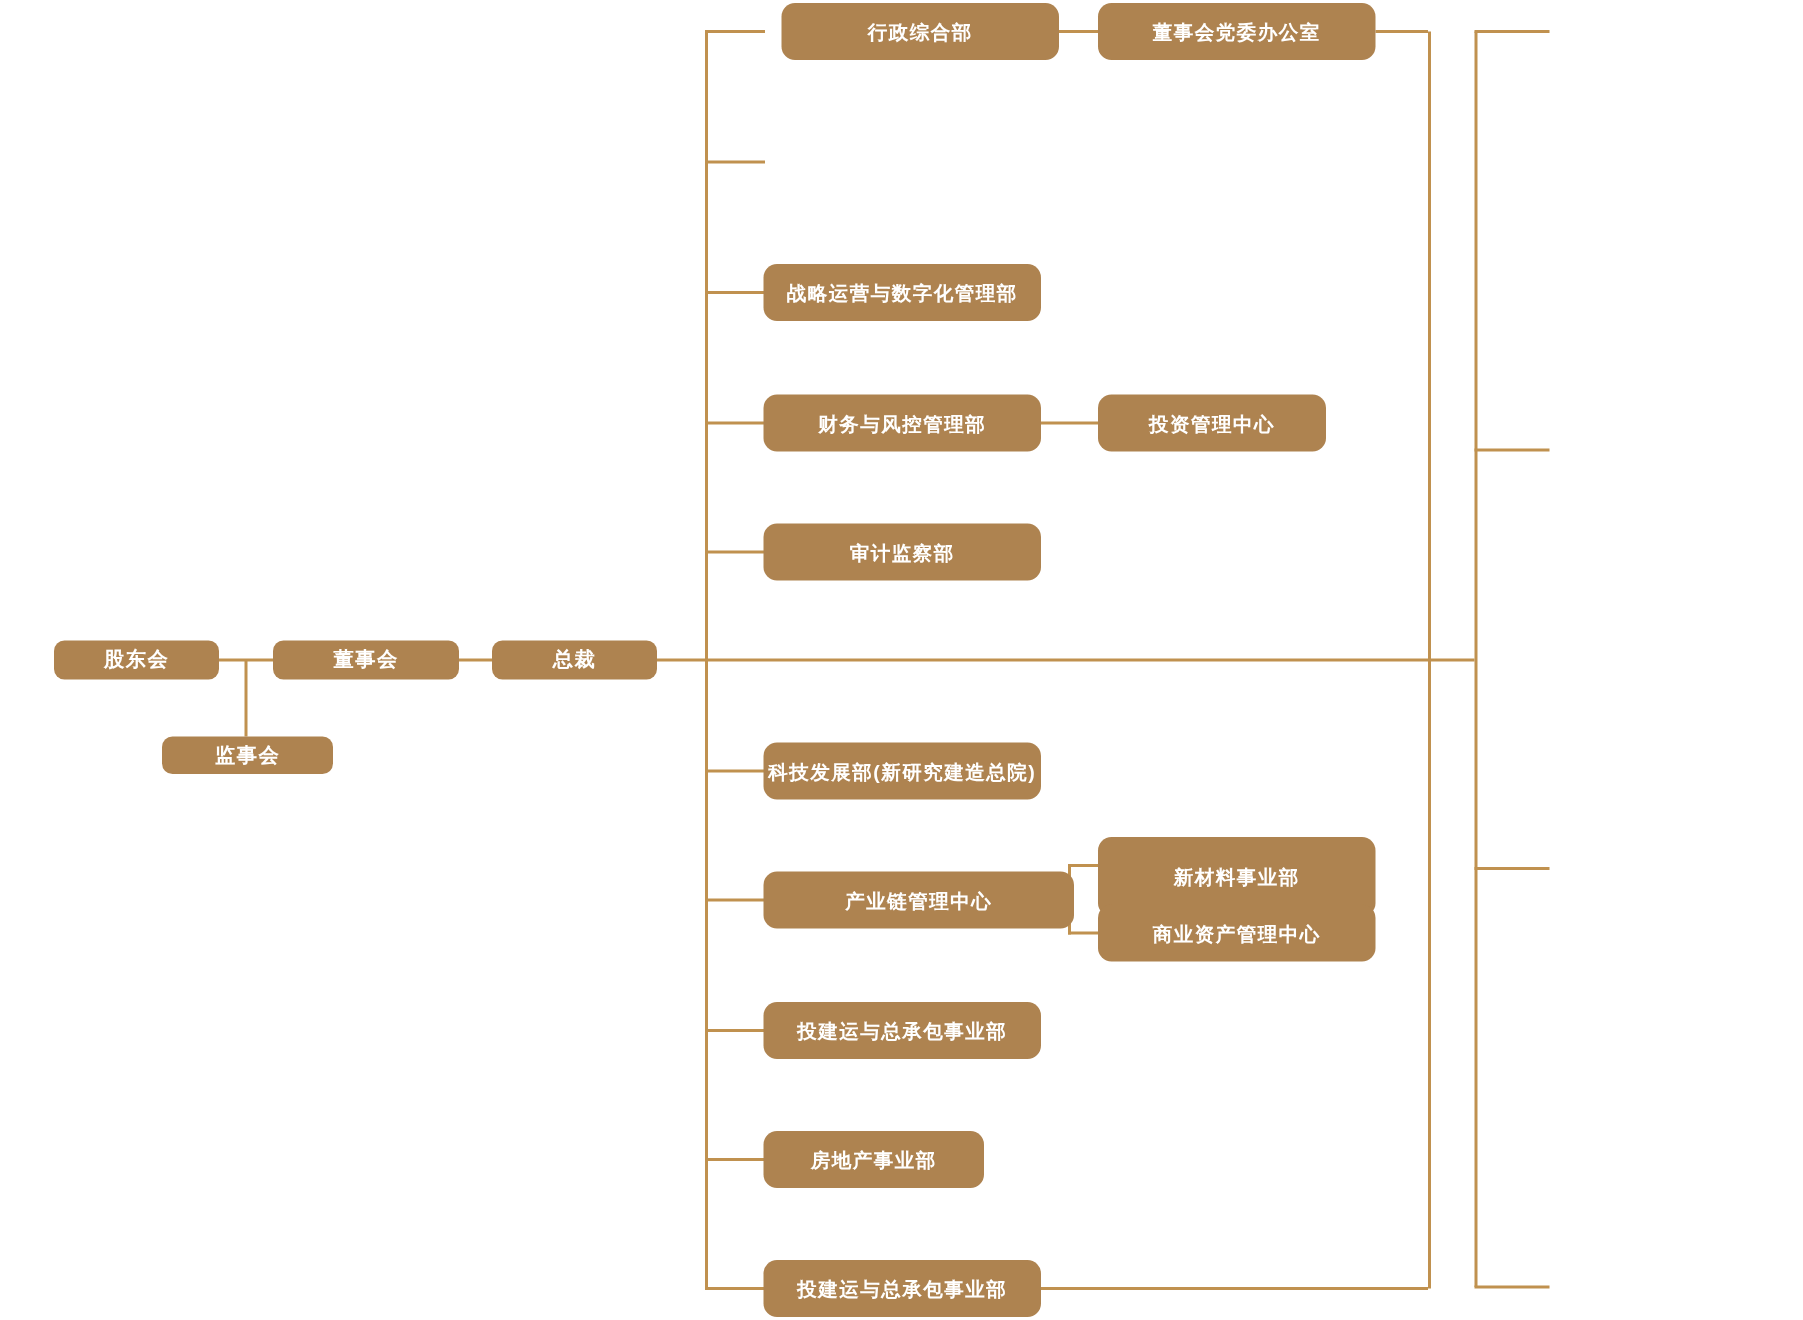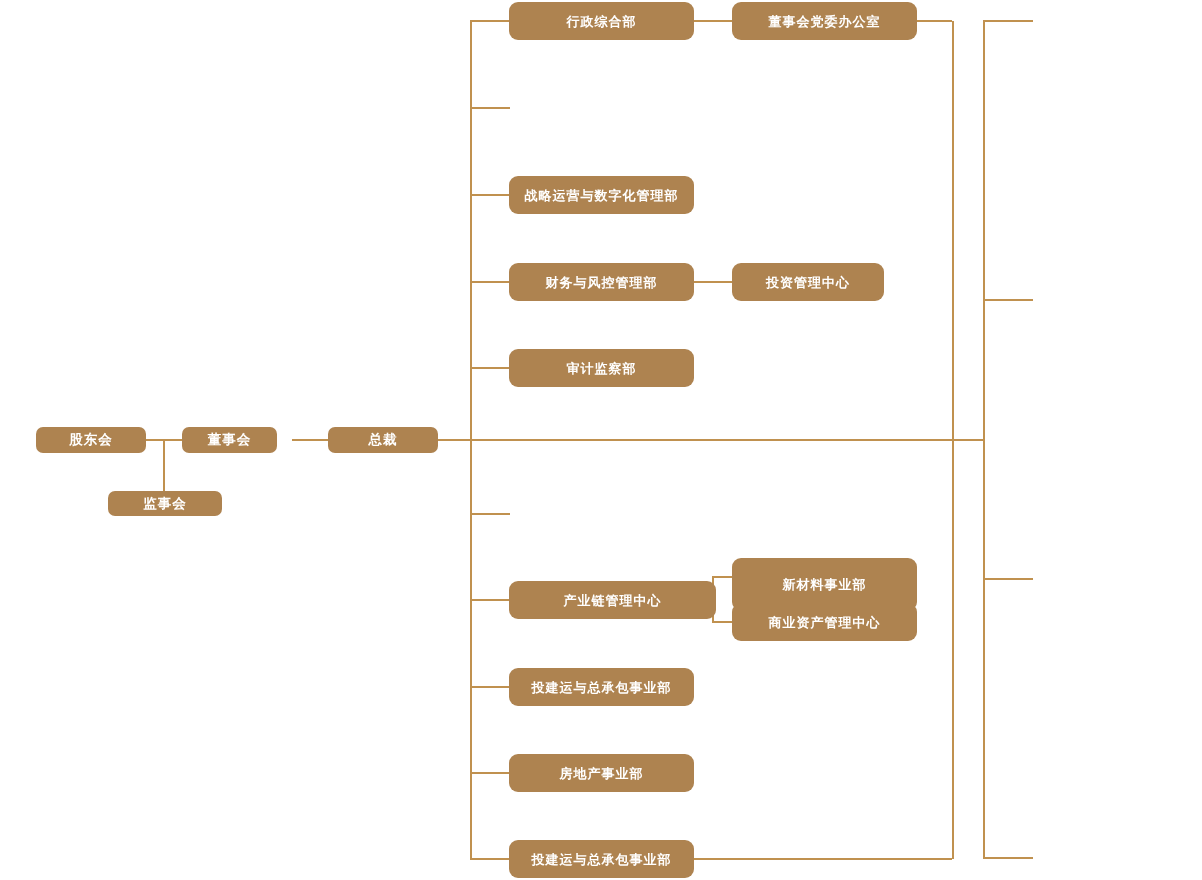--- a/index.html
+++ b/index.html
@@ -85,31 +85,32 @@
   <div class="hline" style="left:694px;top:858px;width:258px"></div>
 
   <div class="vline" style="left:952px;top:21px;height:838px"></div>
   <div class="vline" style="left:983px;top:21px;height:837px"></div>
   <div class="hline" style="left:983px;top:20px;width:50px"></div>
   <div class="hline" style="left:983px;top:299px;width:50px"></div>
   <div class="hline" style="left:983px;top:578px;width:50px"></div>
   <div class="hline" style="left:983px;top:857px;width:50px"></div>
 
   <div class="node lv1" style="left:36px;top:427px;width:110px;height:26px">股东会</div>
-  <div class="node lv1" style="left:182px;top:427px;width:95px;height:26px">董事会</div>
+  <div class="node lv1" style="left:182px;top:427px;width:124px;height:26px">董事会</div>
   <div class="node lv1" style="left:328px;top:427px;width:110px;height:26px">总裁</div>
   <div class="node lv1" style="left:108px;top:491px;width:114px;height:25px">监事会</div>
 
-  <div class="node" style="left:509px;top:2px;width:185px;height:38px">行政综合部</div>
+  <div class="node" style="left:521px;top:2px;width:185px;height:38px">行政综合部</div>
   <div class="node" style="left:732px;top:2px;width:185px;height:38px">董事会党委办公室</div>
   <div class="node" style="left:509px;top:176px;width:185px;height:38px">战略运营与数字化管理部</div>
   <div class="node" style="left:509px;top:263px;width:185px;height:38px">财务与风控管理部</div>
   <div class="node" style="left:732px;top:263px;width:152px;height:38px">投资管理中心</div>
   <div class="node" style="left:509px;top:349px;width:185px;height:38px">审计监察部</div>
 
+  <div class="node" style="left:509px;top:495px;width:185px;height:38px">科技发展部(新研究建造总院)</div>
   <div class="node" style="left:509px;top:581px;width:207px;height:38px">产业链管理中心</div>
   <div class="node" style="left:732px;top:558px;width:185px;height:53px">新材料事业部</div>
   <div class="node" style="left:732px;top:603px;width:185px;height:38px">商业资产管理中心</div>
   <div class="node" style="left:509px;top:668px;width:185px;height:38px">投建运与总承包事业部</div>
-  <div class="node" style="left:509px;top:754px;width:185px;height:38px">房地产事业部</div>
+  <div class="node" style="left:509px;top:754px;width:147px;height:38px">房地产事业部</div>
   <div class="node" style="left:509px;top:840px;width:185px;height:38px">投建运与总承包事业部</div>
 
 </div>
 
 </body></html>

